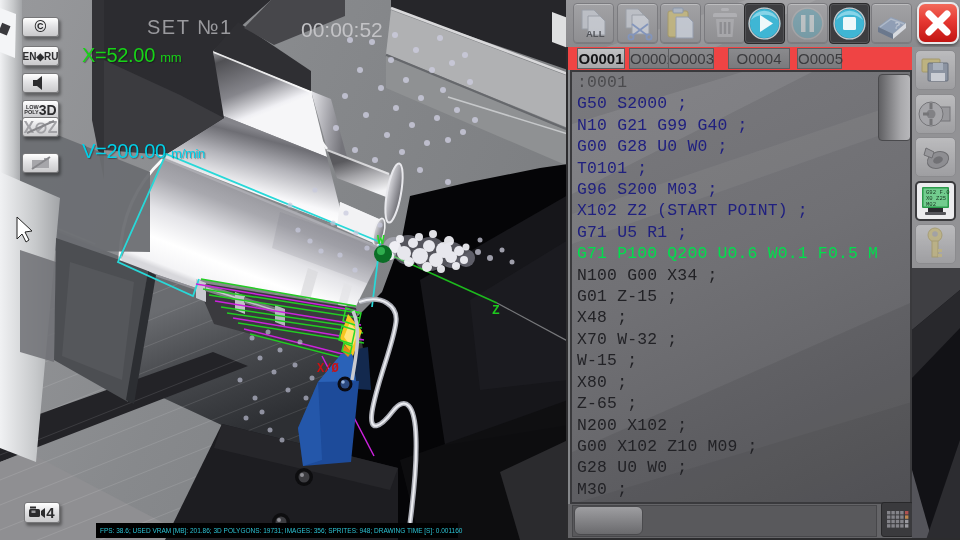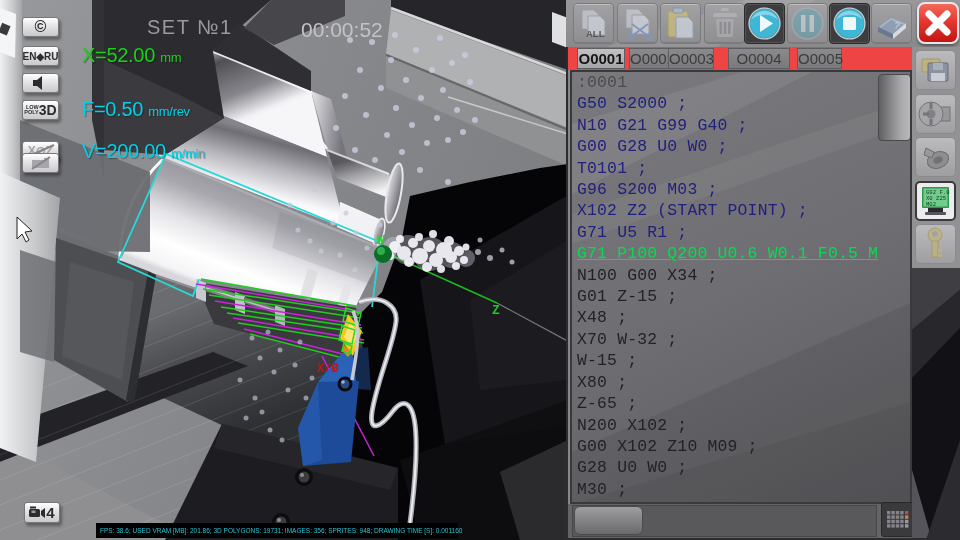--- a/index.html
+++ b/index.html
@@ -20,21 +20,21 @@
  border:1px solid #7b7b7f;box-shadow:inset 0 1px 0 rgba(255,255,255,0.3), inset 0 -1px 0 rgba(0,0,0,0.12);}
 .tbtn.pressed{background:#3d3d40;border-color:#2a2a2c;box-shadow:inset 0 0 0 1px rgba(255,255,255,0.12);}
 #tabs{position:absolute;left:2px;top:47px;width:346px;height:23px;background:#ef4444;}
 .tab{position:absolute;top:1px;height:21px;background:linear-gradient(180deg,#8a8a8d,#7a7a7d);
  border:1px solid #5e5e61;box-sizing:border-box;color:#3c3c3f;font-size:15px;text-align:center;line-height:19px;}
 .tab.sel{background:linear-gradient(180deg,#c2c2c4,#a6a6a8);color:#141416;font-weight:bold;}
 #codearea{position:absolute;left:4px;top:70px;width:342px;height:434px;background:linear-gradient(155deg,#7a7a7e 0%,#707074 45%,#646468 78%,#5c5c60 100%);border:2px solid #3a3a3d;box-sizing:border-box;overflow:hidden;}
 #code{position:absolute;left:5px;top:0px;font-family:"Liberation Mono",monospace;font-size:16.4px;line-height:21.4px;white-space:pre;letter-spacing:0.2px;}
 #code .c0{color:#4b4b4e;}
 #code .c1{color:#20207f;}
-#code .c2{color:#00df4d;text-decoration:underline;}
+#code .c2{color:#00df4d;}
 #code .c3{color:#222226;text-align:right;}
 #bottombar{position:absolute;left:2px;top:504px;width:346px;height:34px;background:#646467;}
 #strip{position:absolute;left:346px;top:47px;width:48px;height:221px;background:#929295;}
 .sbtn{position:absolute;left:3px;width:41px;height:40px;border-radius:5px;box-sizing:border-box;
  background:linear-gradient(180deg,#c6c6c8,#a2a2a5);border:1px solid #8a8a8d;opacity:0.8;}
 </style>
 </head>
 <body>
 <div id="root">
 <svg id="scene" width="960" height="540" viewBox="0 0 960 540">
@@ -399,35 +399,34 @@
 <polygon points="17,217 17,239 22,234 26,242 29,240 25,232 32,231" fill="#ffffff" stroke="#222" stroke-width="1"></polygon>
 
 <rect x="96" y="523" width="362" height="15" fill="#000000"></rect>
 <text x="100" y="533" font-size="6.5" fill="#2cc3d4" font-family="Liberation Sans,sans-serif">FPS: 38.6; USED VRAM [MB]: 201.86; 3D POLYGONS: 19731; IMAGES: 356; SPRITES: 948; DRAWING TIME [S]: 0.001160</text>
 </g>
 </svg>
 
 <div style="position:absolute;left:147px;top:16px;color:#9a9a9e;font-size:20px;letter-spacing:1.5px;">SET №1</div>
 <div style="position:absolute;left:301px;top:18px;color:#c3c3c6;font-size:21px;">00:00:52</div>
 <div class="gtxt" style="top:44px;">X=52.00 <span class="unit">mm</span></div>
-<div class="ctxt" style="top:98px;">F=0.50 <span class="unit">mm/rev</span></div>
 <div class="ctxt" style="top:140px;">V=200.00 <span class="unit">m/min</span></div>
 
 <div class="hudbtn" style="top:17px;font-size:16px;font-weight:bold;">©</div>
 <div class="hudbtn" style="top:46px;font-size:10px;font-weight:bold;letter-spacing:0;">EN◆RU</div>
 <div class="hudbtn" style="top:73px;">
  <svg width="16" height="14" viewBox="0 0 16 14">
         <polygon points="0,4 4,4 9,0 9,14 4,10 0,10" fill="#2c2c2e"></polygon>
       </svg>
 </div>
 <div class="hudbtn" style="top:100px;">
  <span style="font-size:5.5px;font-weight:bold;line-height:5.5px;text-align:right;">LOW<br>POLY</span>
       <span style="font-size:14px;font-weight:bold;">3D</span>
 </div>
-<div class="hudbtn" style="top:141px;color:#a2a2a6;font-size:12px;font-weight:bold;">
+<div class="hudbtn" style="top:117px;color:#a2a2a6;font-size:16px;font-weight:bold;">
  X⊘Z<svg style="position:absolute;left:0;top:0;" width="35" height="18">
         <line x1="4" y1="15" x2="31" y2="3" stroke="#86868a" stroke-width="2"></line>
       </svg>
 </div>
 <div class="hudbtn" style="top:153px;">
  <svg width="20" height="14" viewBox="0 0 20 14">
   <rect x="1" y="4" width="12" height="8" fill="#a6a6aa"></rect>
         <rect x="13" y="2" width="5" height="10" fill="#a6a6aa"></rect>
   <line x1="1" y1="13" x2="19" y2="1" stroke="#86868a" stroke-width="2"></line>
  </svg>

